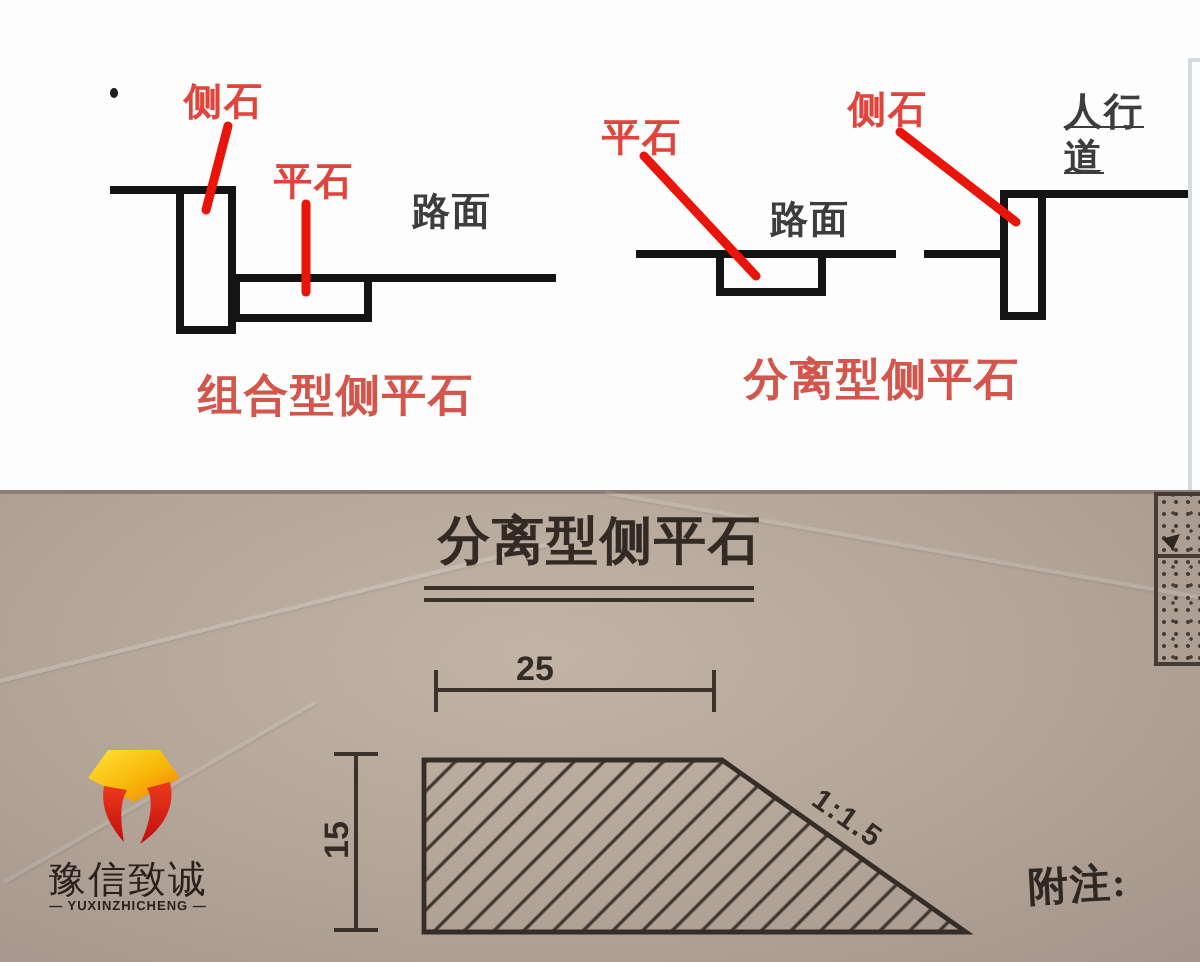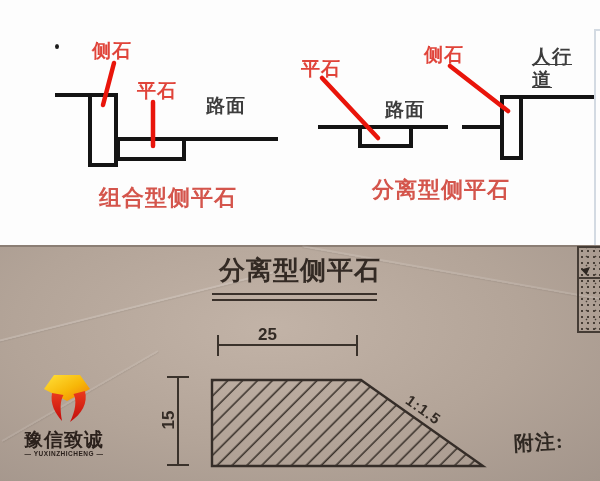--- a/index.html
+++ b/index.html
@@ -56,21 +56,21 @@
 
   .trapezoid-svg{position:absolute;left:0;top:0;}
   .slope-label{position:absolute;left:404px;top:156px;font-size:15px;color:#332b25;
     font-weight:600;transform:rotate(35deg);letter-spacing:1px;}
   .note-label{position:absolute;left:514px;top:184px;font-family:"Liberation Serif",serif;
     font-size:20px;font-weight:bold;color:#2f2822;transform:rotate(-3deg);letter-spacing:1px;}
 
   .logo{position:absolute;left:22px;top:126px;width:84px;}
   .logo-gem{position:absolute;left:20px;top:2px;}
   .logo-name{position:absolute;left:0;top:56px;width:84px;text-align:center;
-    font-size:19px;font-weight:700;color:#2b211c;letter-spacing:1px;white-space:nowrap;}
+    font-size:19px;font-weight:400;color:#2b211c;letter-spacing:1px;white-space:nowrap;}
   .logo-sub{position:absolute;left:0;top:79px;width:84px;text-align:center;
     font-size:6.5px;font-weight:700;color:#2b211c;letter-spacing:0.5px;white-space:nowrap;}
 </style>
 </head>
 <body>
 
 <div class="stage">
 
   <section class="diagram-area">
     <svg class="diagram-svg" width="600" height="245" viewBox="0 0 600 245">

